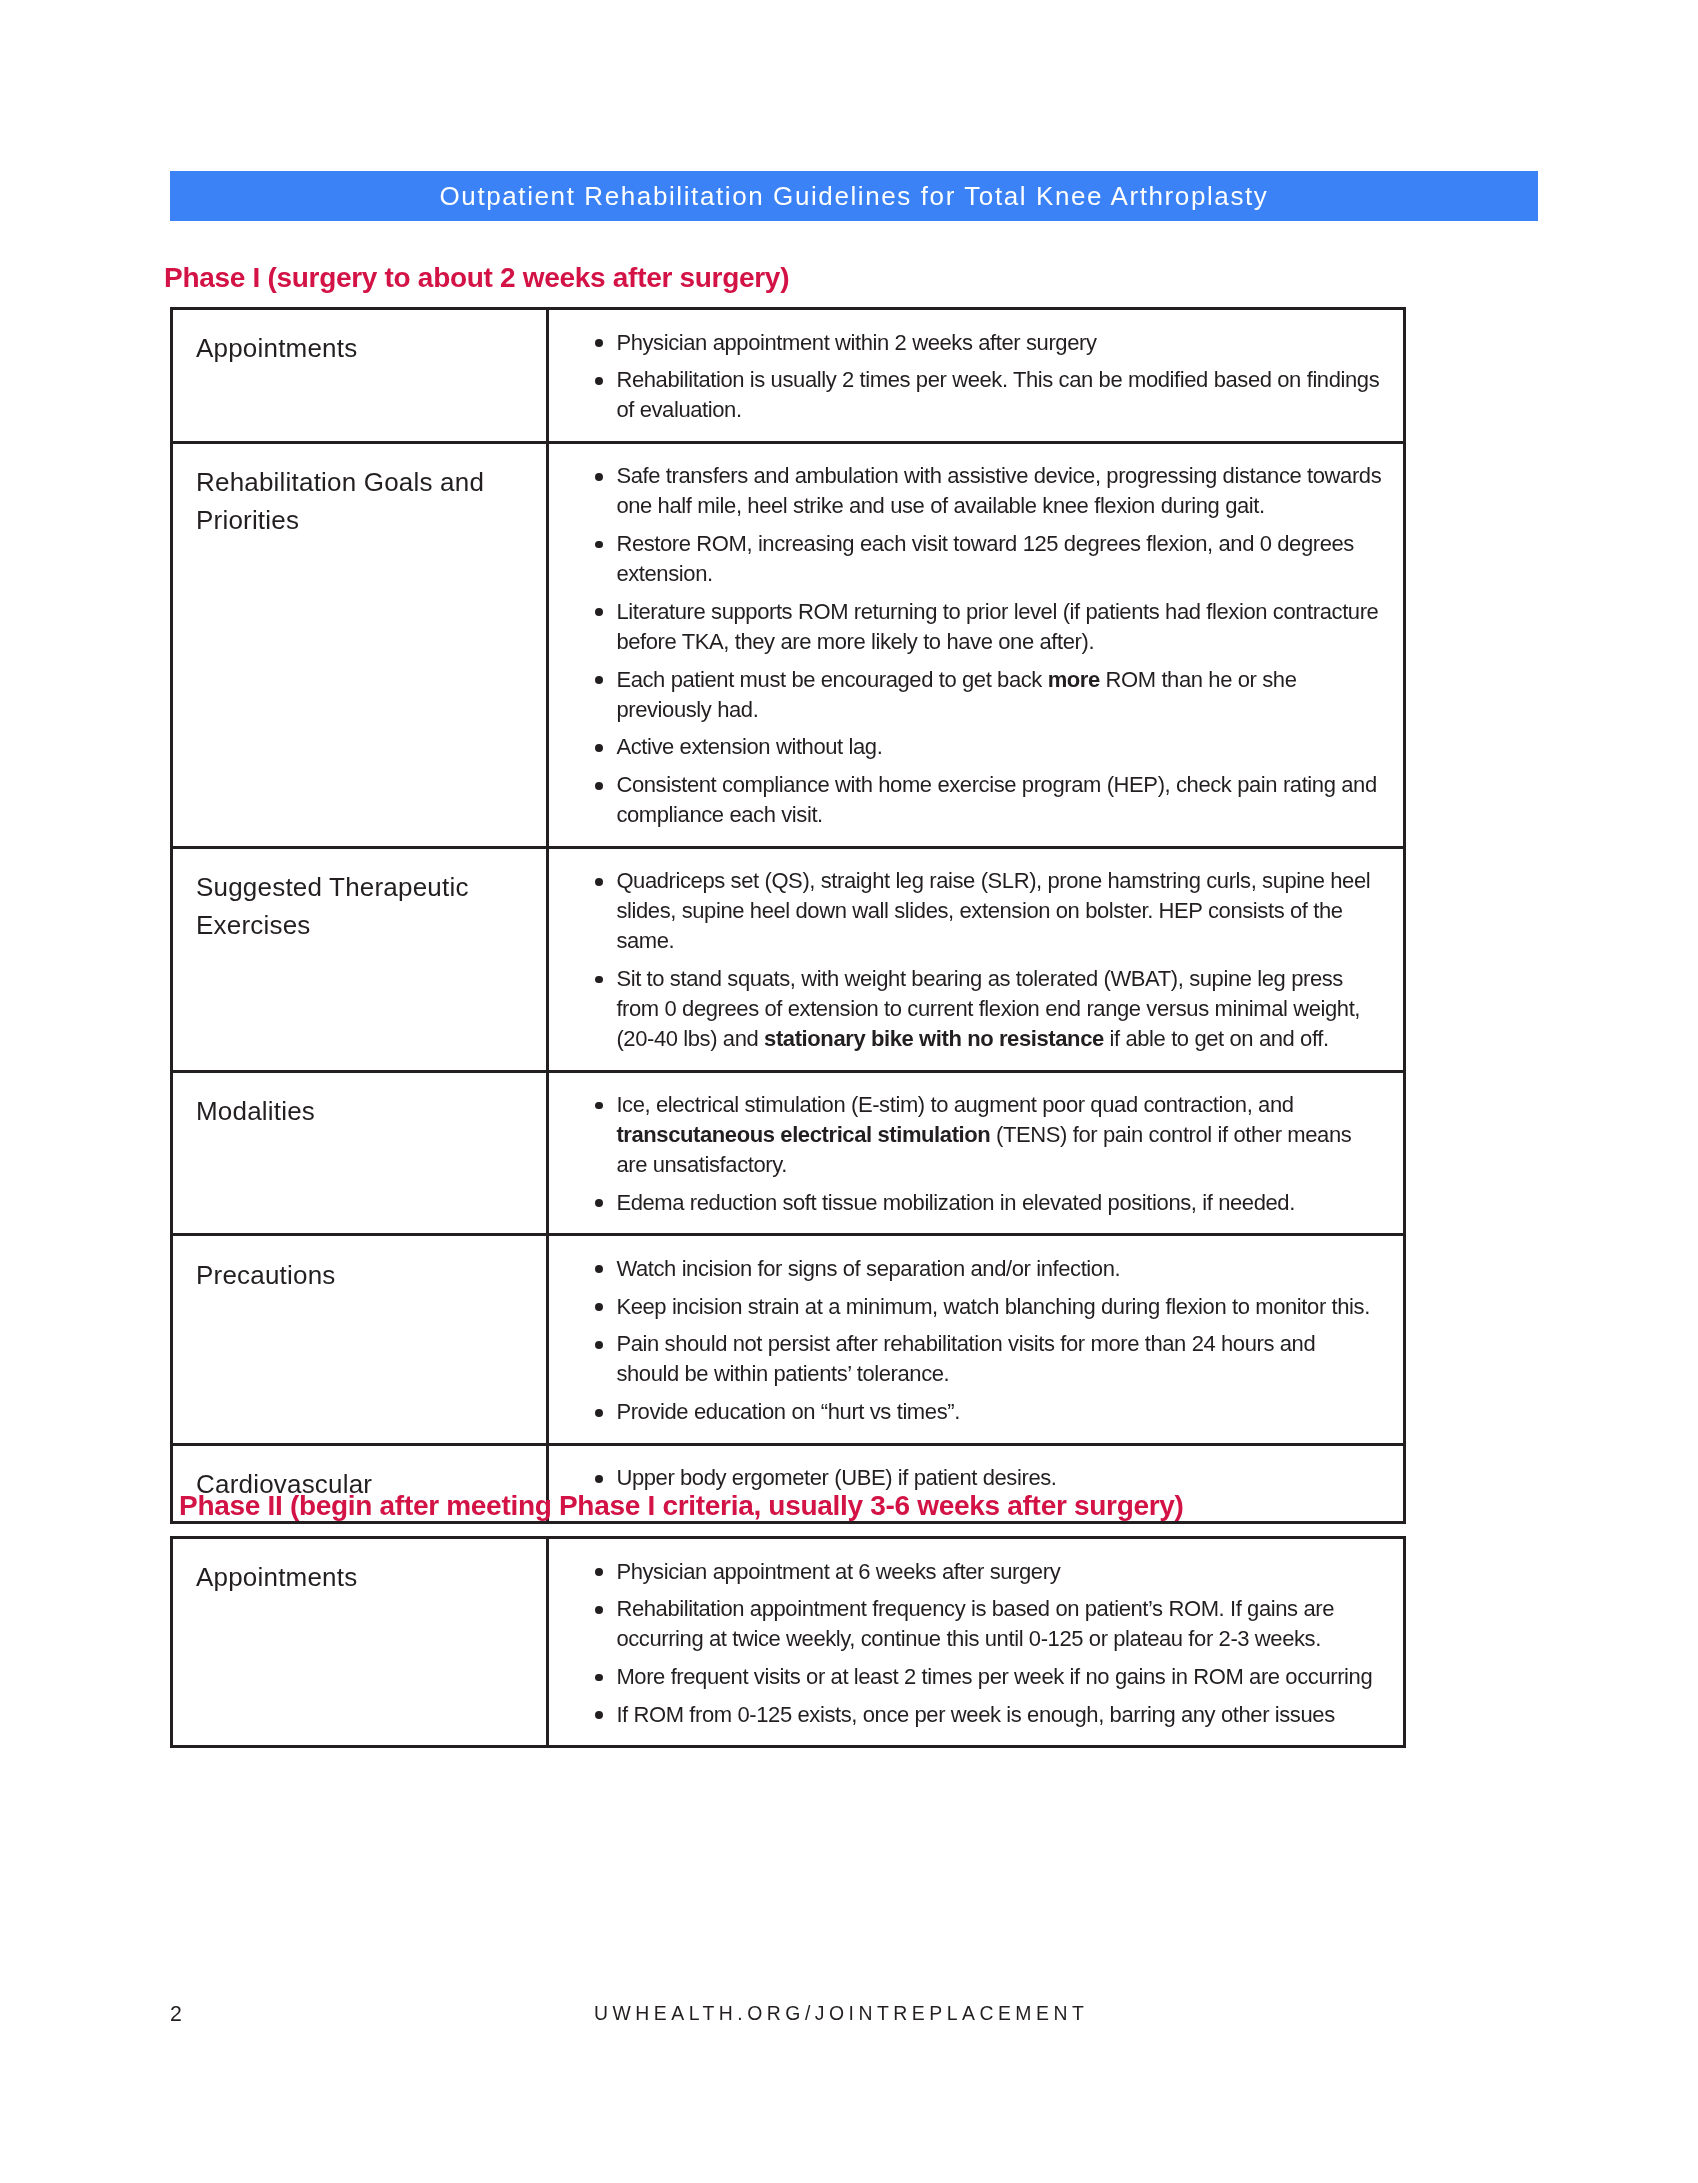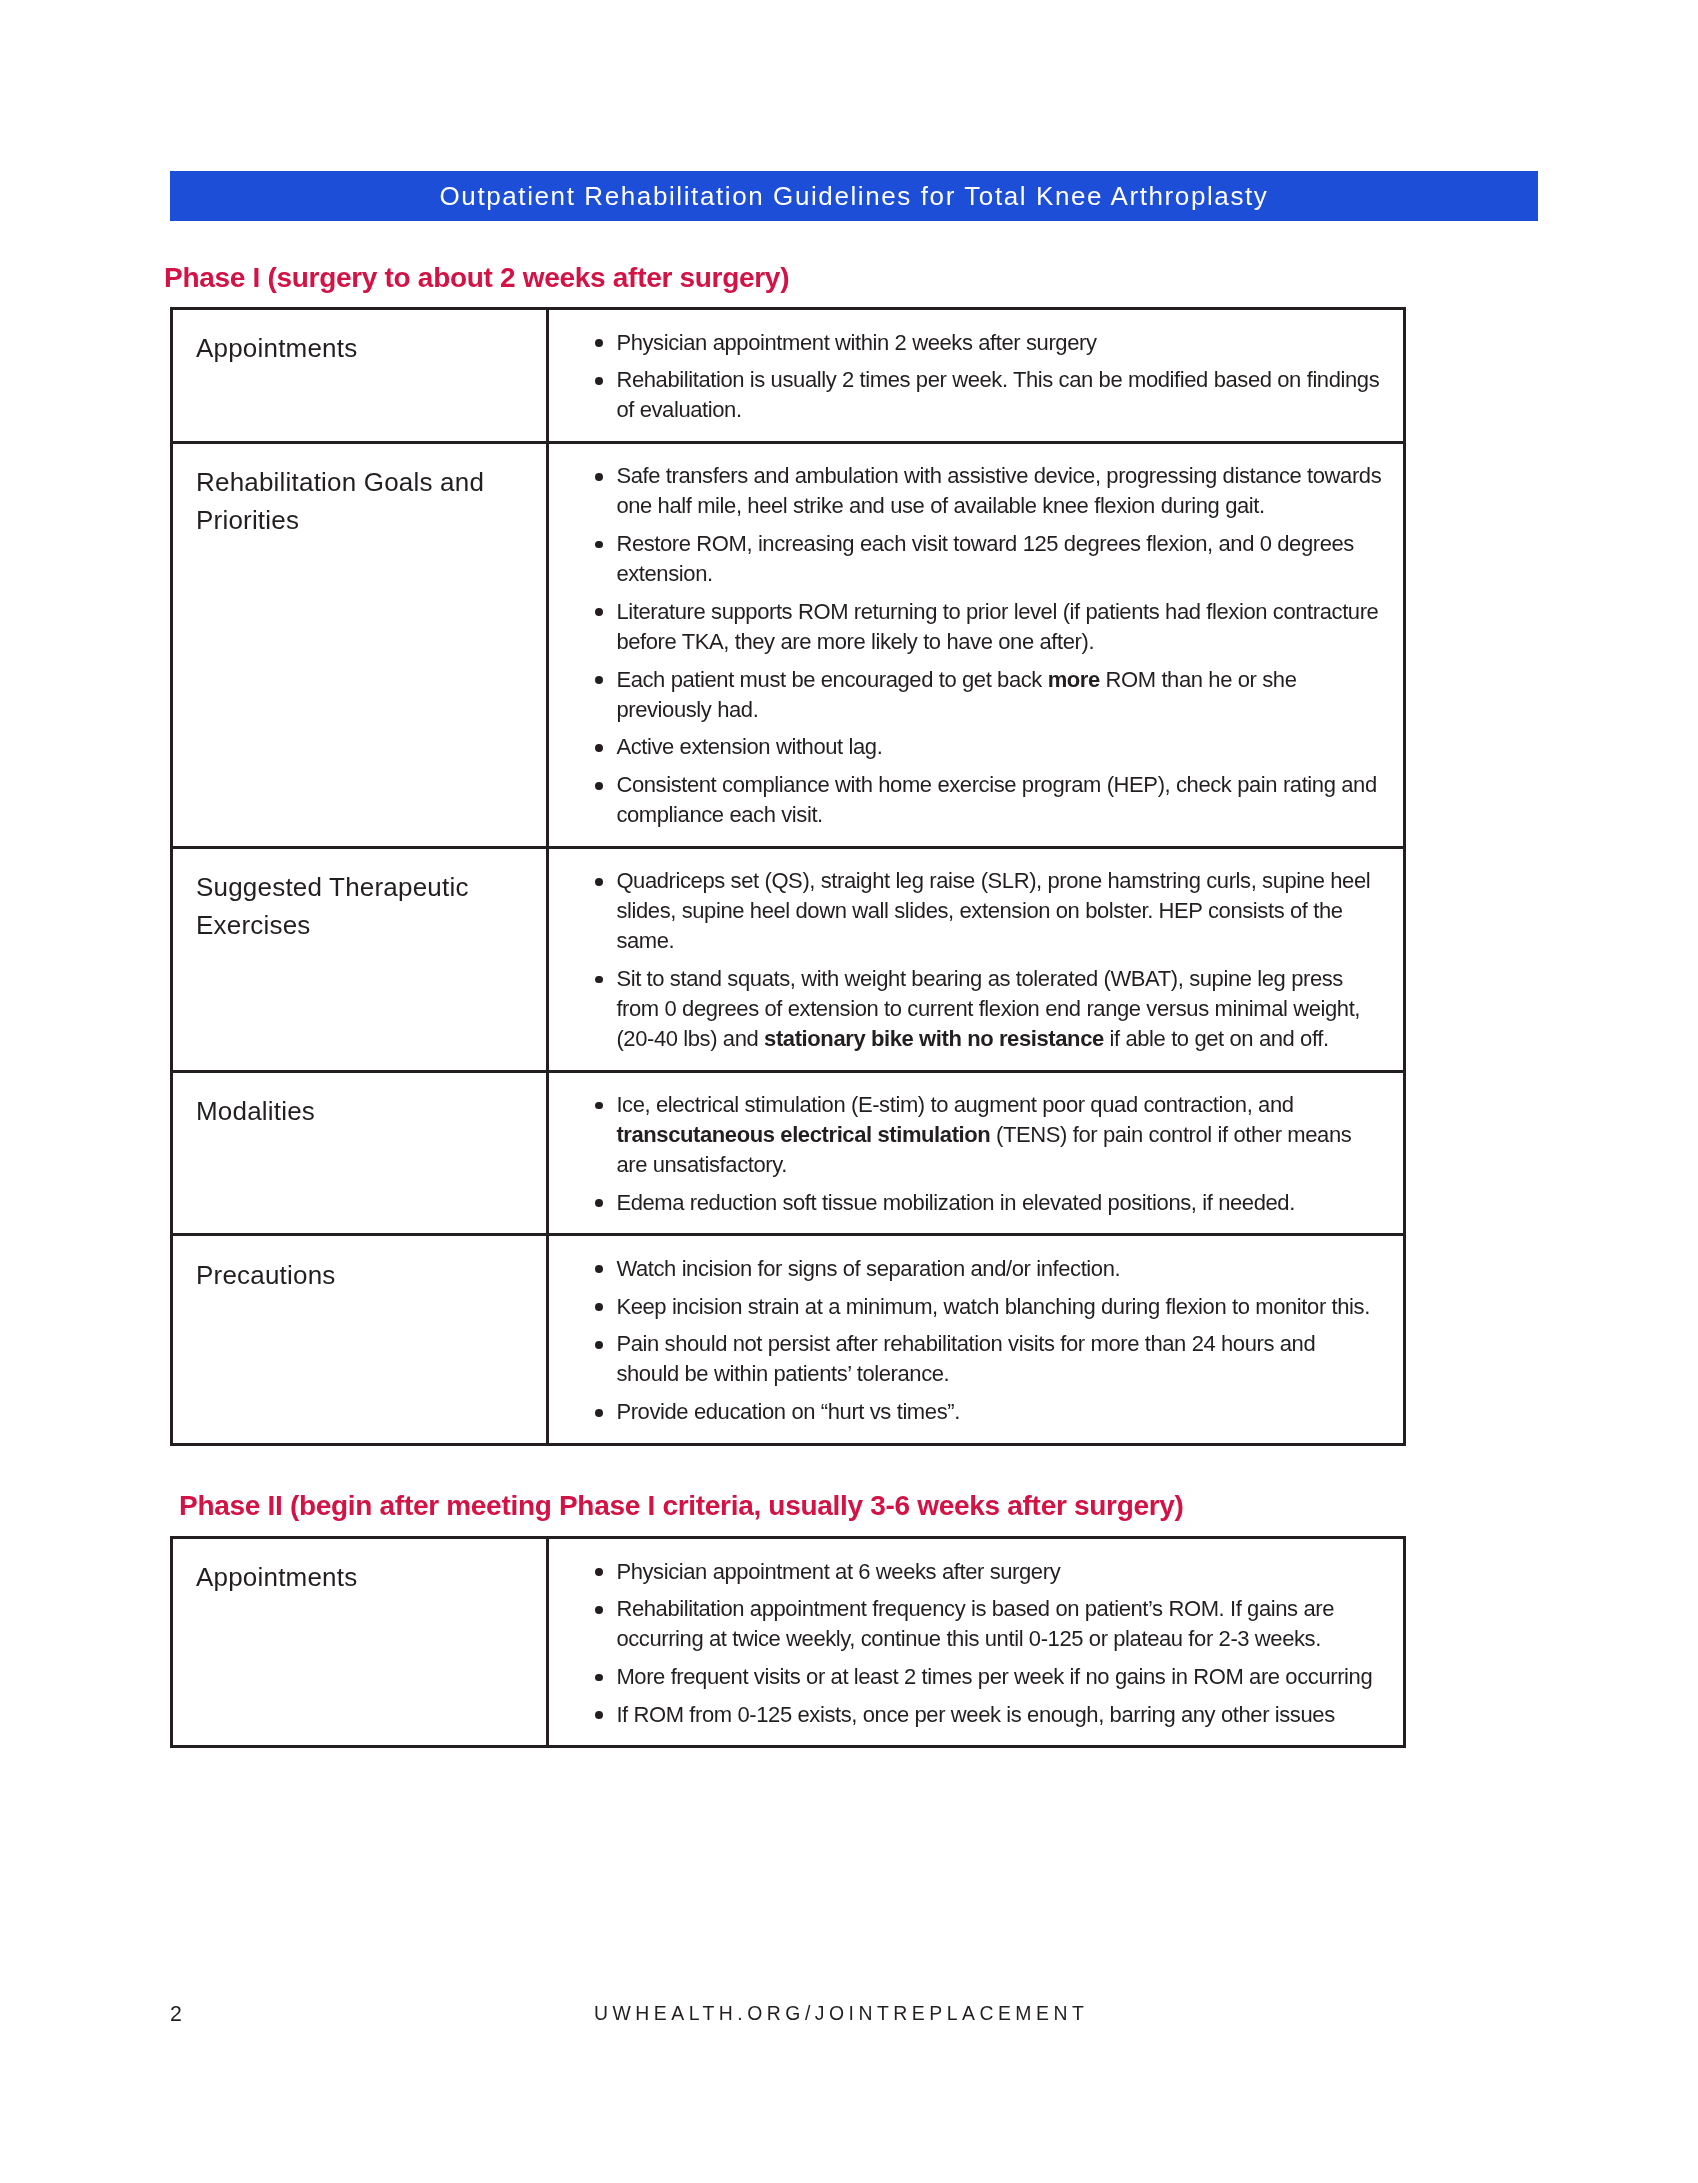--- a/index.html
+++ b/index.html
@@ -2,21 +2,21 @@
 <html><head>
   <meta charset="utf-8">
   <style>
     html, body { margin: 0; padding: 0; background: #ffffff; }
     body {
       width: 1698px; height: 2183px; position: relative; overflow: hidden;
       font-family: "Liberation Sans", sans-serif; color: #231f20;
     }
     .banner {
       position: absolute; left: 170px; top: 171px; width: 1368px; height: 50px;
-      background: #1d4ed8; color: #ffffff;
+      background: #3b82f6; color: #ffffff;
       display: flex; align-items: center; justify-content: center;
       font-size: 26px; letter-spacing: 1.6px;
     }
     .phase-heading {
       position: absolute; color: #d31245; font-weight: bold;
       font-size: 28px; letter-spacing: -0.3px;
     }
     #phase1-heading { left: 164px; top: 262px; }
     #phase2-heading { left: 179px; top: 1490px; text-align: right; }
     table.guide {
@@ -111,20 +111,28 @@
         <td class="label-cell">Precautions</td>
         <td class="content-cell">
           <ul class="bullets">
             <li><span>Watch incision for signs of separation and/or infection.</span></li>
             <li><span>Keep incision strain at a minimum, watch blanching during flexion to monitor this.</span></li>
             <li><span>Pain should not persist after rehabilitation visits for more than 24 hours and should be within patients’ tolerance.</span></li>
             <li><span>Provide education on “hurt vs times”.</span></li>
           </ul>
         </td>
       </tr>
+      <tr>
+        <td class="label-cell">Cardiovascular</td>
+        <td class="content-cell">
+          <ul class="bullets">
+            <li><span>Upper body ergometer (UBE) if patient desires.</span></li>
+          </ul>
+        </td>
+      </tr>
     </tbody>
 </table>
 
 <h2 class="phase-heading" id="phase2-heading" style="margin:0">Phase II (begin after meeting Phase I criteria, usually 3-6 weeks after surgery)</h2>
 <table class="guide" id="phase2-table">
   <tbody>
       <tr>
         <td class="label-cell">Appointments</td>
         <td class="content-cell">
           <ul class="bullets">

